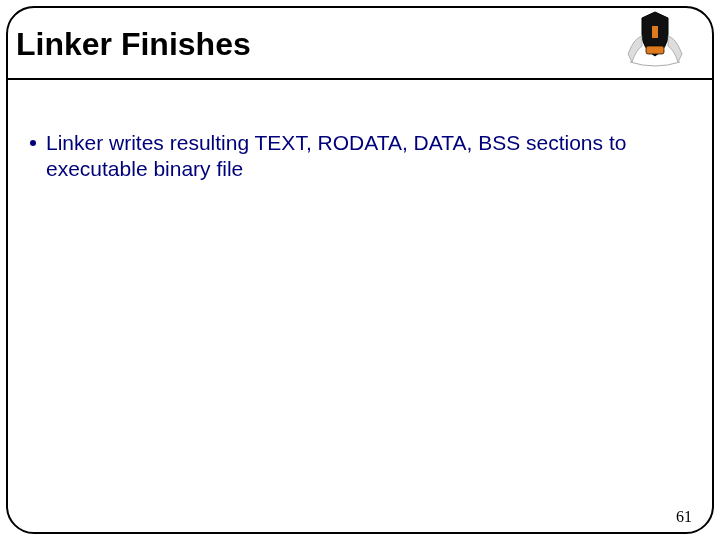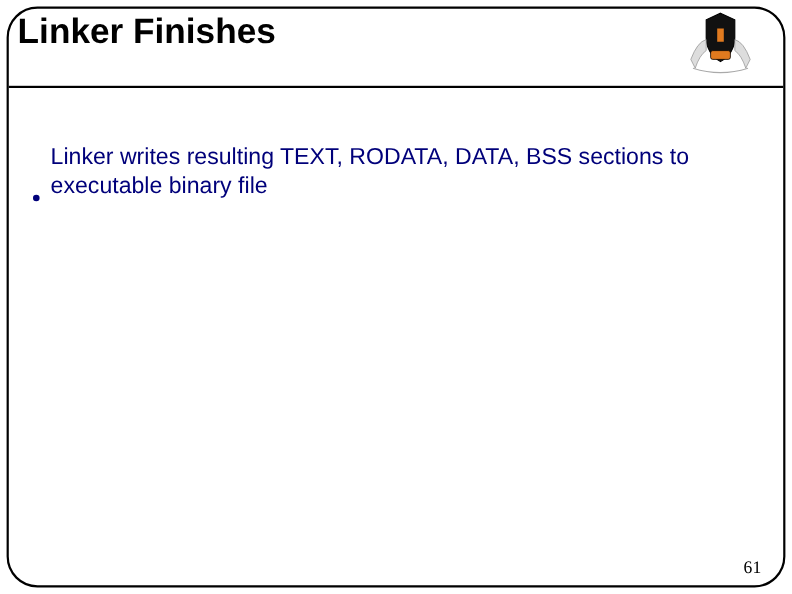--- a/index.html
+++ b/index.html
@@ -23,20 +23,21 @@
     box-sizing: border-box;
   }
   .title-row {
     position: absolute;
     top: 10px;
     left: 8px;
     right: 8px;
     height: 70px;
     border-bottom: 2px solid #000;
     display: flex;
+    align-items: center;
     padding-left: 8px;
     box-sizing: border-box;
   }
   .title {
     font-size: 32px;
     font-weight: bold;
     color: #000;
   }
   .crest {
     position: absolute;
@@ -49,21 +50,21 @@
     justify-content: center;
   }
   .body-area {
     position: absolute;
     top: 130px;
     left: 30px;
     right: 30px;
   }
   .bullet-row {
     display: flex;
-    align-items: flex-end;
+    align-items: flex-start;
     color: #00007a;
     font-size: 21px;
     line-height: 1.25;
   }
   .bullet-dot {
     width: 6px;
     min-width: 6px;
     height: 6px;
     border-radius: 50%;
     background: #00007a;

